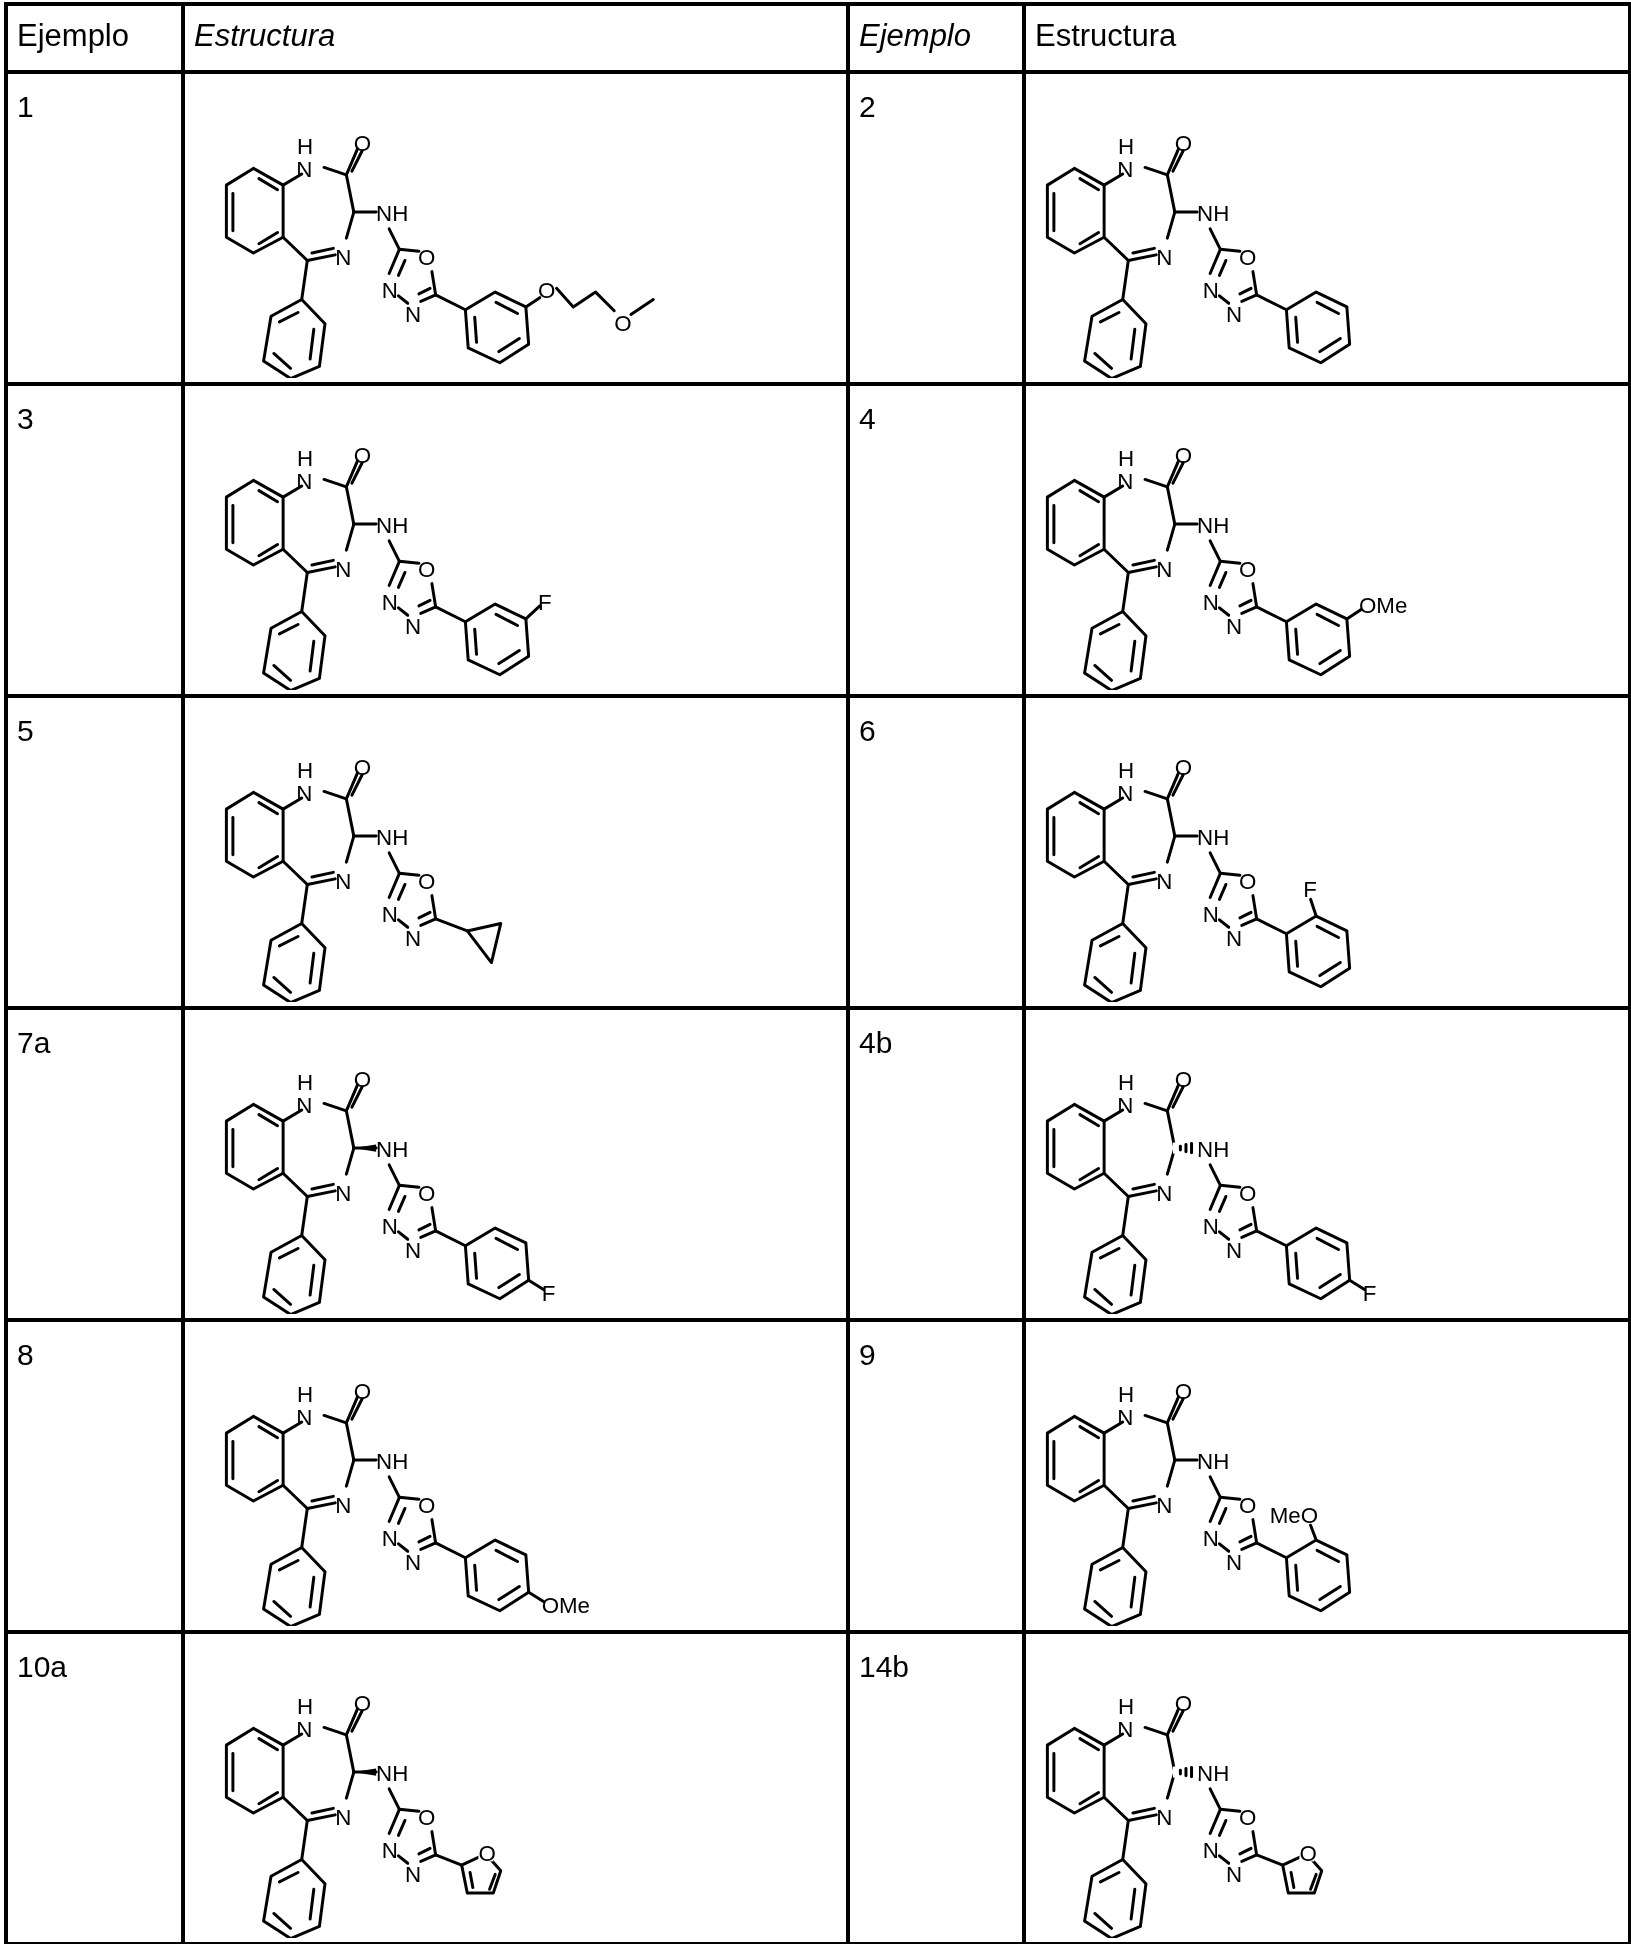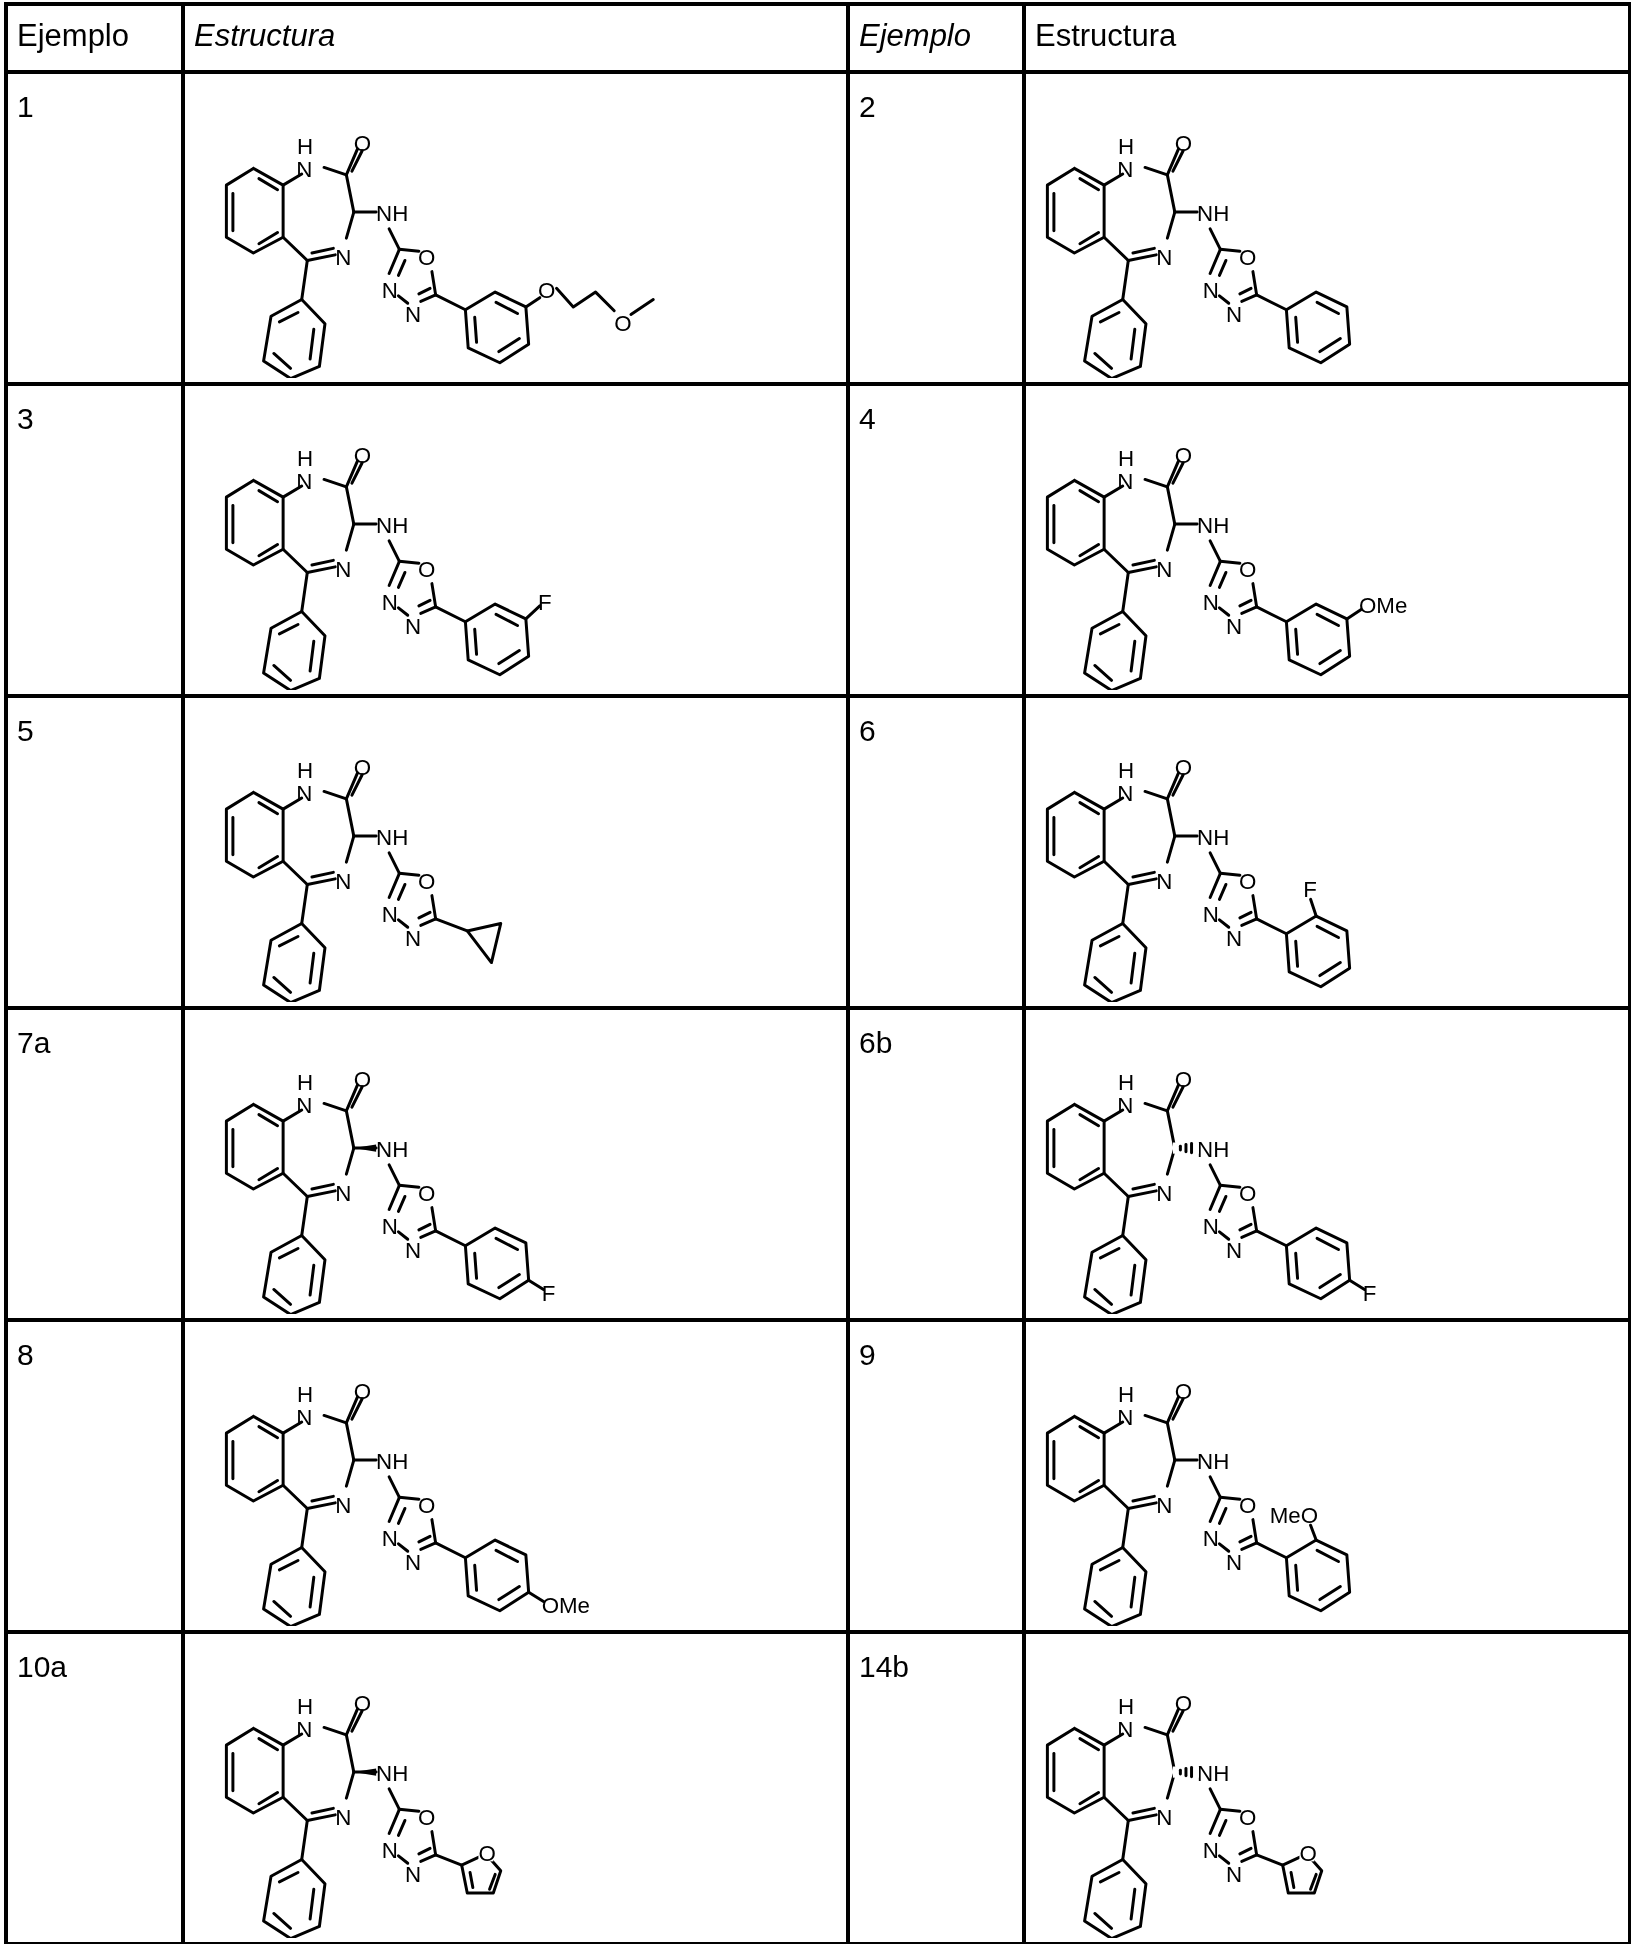--- a/index.html
+++ b/index.html
@@ -212,21 +212,21 @@
           <use href="#core"></use>
                 <use href="#aryl"></use>
           <polygon points="160,170 184,166 184,174" fill="#000"></polygon>
           <line class="b" x1="348" y1="312" x2="364" y2="322"></line>
           <text x="362" y="334">F</text>
         </g>
       </svg>
           </div>
         </td>
     <td>
-          <span class="num">6b</span>
+          <span class="num">4b</span>
         </td>
     <td>
           <div class="struct">
       <svg width="600" height="304" viewBox="0 0 600 304">
         <g transform="translate(0,-20) scale(0.93)">
           <use href="#core"></use>
                 <use href="#aryl"></use>
           <rect x="158" y="164" width="28" height="12" fill="#fff"></rect>
           <line class="b" x1="166" y1="168" x2="166" y2="172"></line>
           <line class="b" x1="172" y1="166" x2="172" y2="174"></line>

